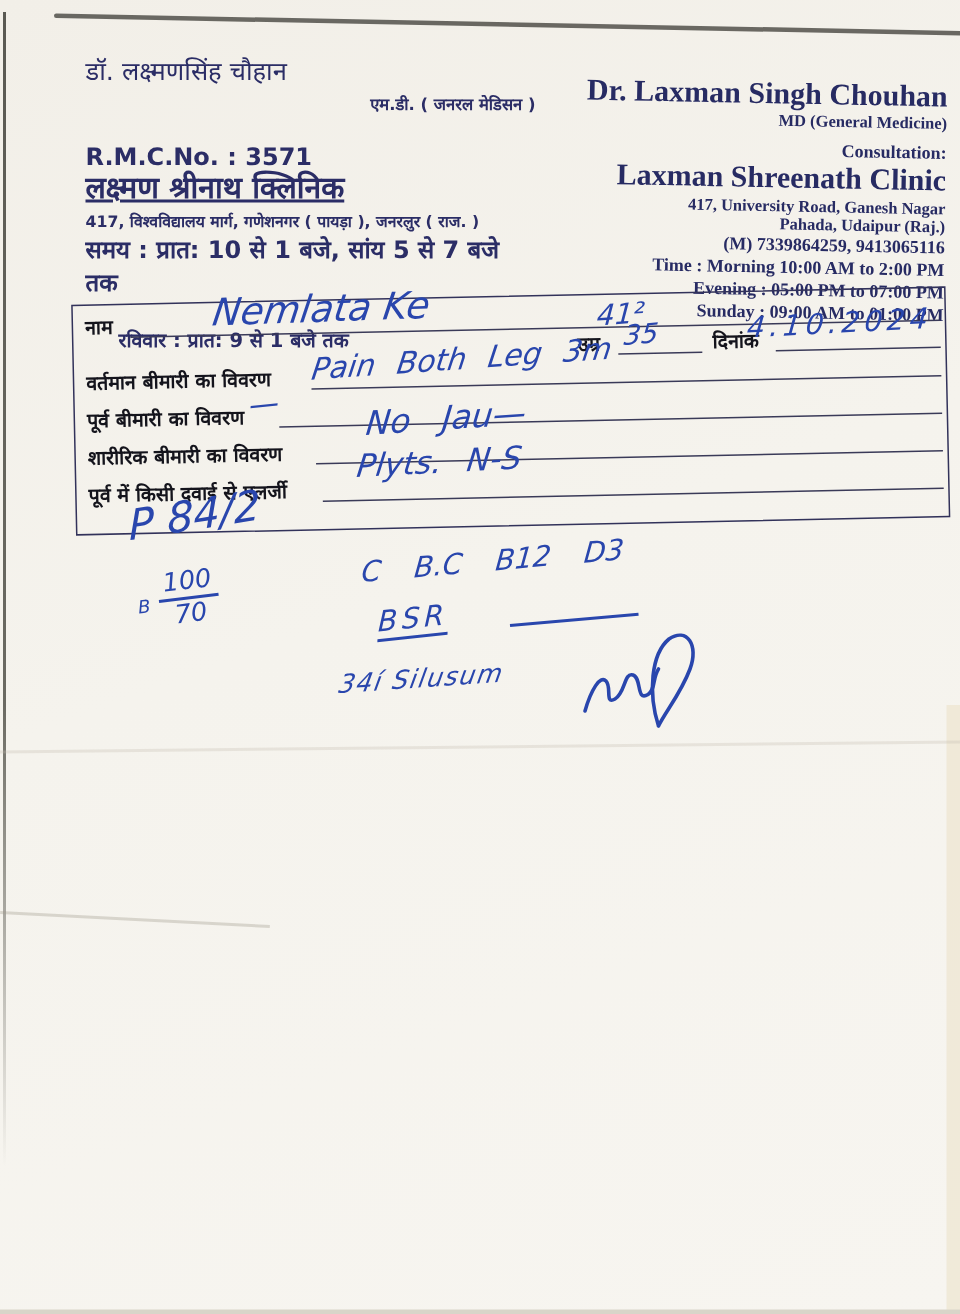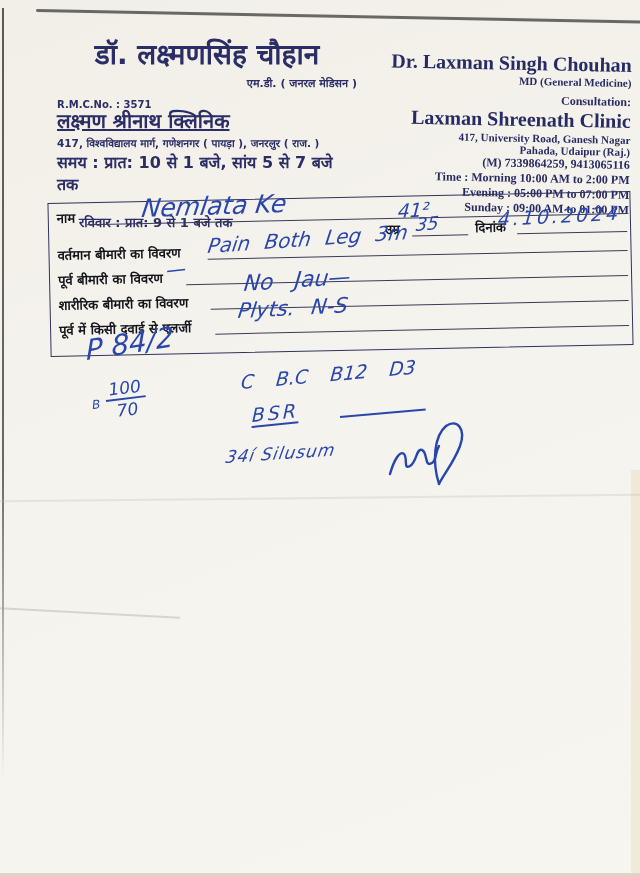--- a/index.html
+++ b/index.html
@@ -15,23 +15,23 @@
   .abs{position:absolute;}
   
   .scan-top{left:36px;top:9px;width:610px;height:3px;background:#51504a;transform:rotate(1.1deg);transform-origin:left center;border-radius:2px;opacity:.85;}
   .scan-left{left:2px;top:8px;width:2px;height:770px;background:linear-gradient(#5a5952 0%,#6b6a62 60%,rgba(107,106,98,0) 100%);}
   .scan-right{right:0;top:470px;width:9px;height:406px;background:#ece4cd;opacity:.65;}
   .scan-bottom{left:0;bottom:0;width:640px;height:3px;background:#d9d5c9;}
   .crease1{left:0;top:612px;width:180px;height:2px;background:rgba(160,155,140,.35);transform:rotate(3deg);}
   .crease2{left:0;top:497px;width:640px;height:2px;background:rgba(195,190,175,.30);transform:rotate(-.6deg);}
   
   .hdrL{left:57px;top:38px;width:300px;color:#2b2d66;}
-  .hdrL .t1{font-size:28px;font-weight:bold;line-height:1.2;text-align:center;}
+  .hdrL .t1{font-size:17px;font-weight:normal;line-height:1.2;}
   .hdrL .t2{font-size:11px;font-weight:bold;margin-top:3px;text-align:right;}
-  .hdrL .t3{font-size:10px;font-weight:bold;margin-top:9px;}
+  .hdrL .t3{font-size:16px;font-weight:bold;margin-top:19px;}
   .hdrL .t4{font-size:12px;font-weight:bold;margin-top:4px;}
   .hdrL .t5{font-size:20px;font-weight:bold;line-height:1.15;text-decoration:underline;}
   .hdrL .t6{font-size:10.5px;font-weight:bold;margin-top:3px;}
   .hdrL .t7{font-size:12px;font-weight:bold;margin-top:1px;}
   .hdrL .t8{font-size:16px;font-weight:bold;margin-top:1px;}
   .hdrL .t9{font-size:13px;font-weight:bold;margin-top:18px;padding-left:22px;}
   
   .hdrR{right:8px;top:54px;width:310px;text-align:right;color:#272b63;
         font-family:"Liberation Serif","DejaVu Serif",serif;transform:rotate(1.1deg);transform-origin:right top;}
   .hdrR .r1{font-size:20px;font-weight:bold;line-height:1.15;}

